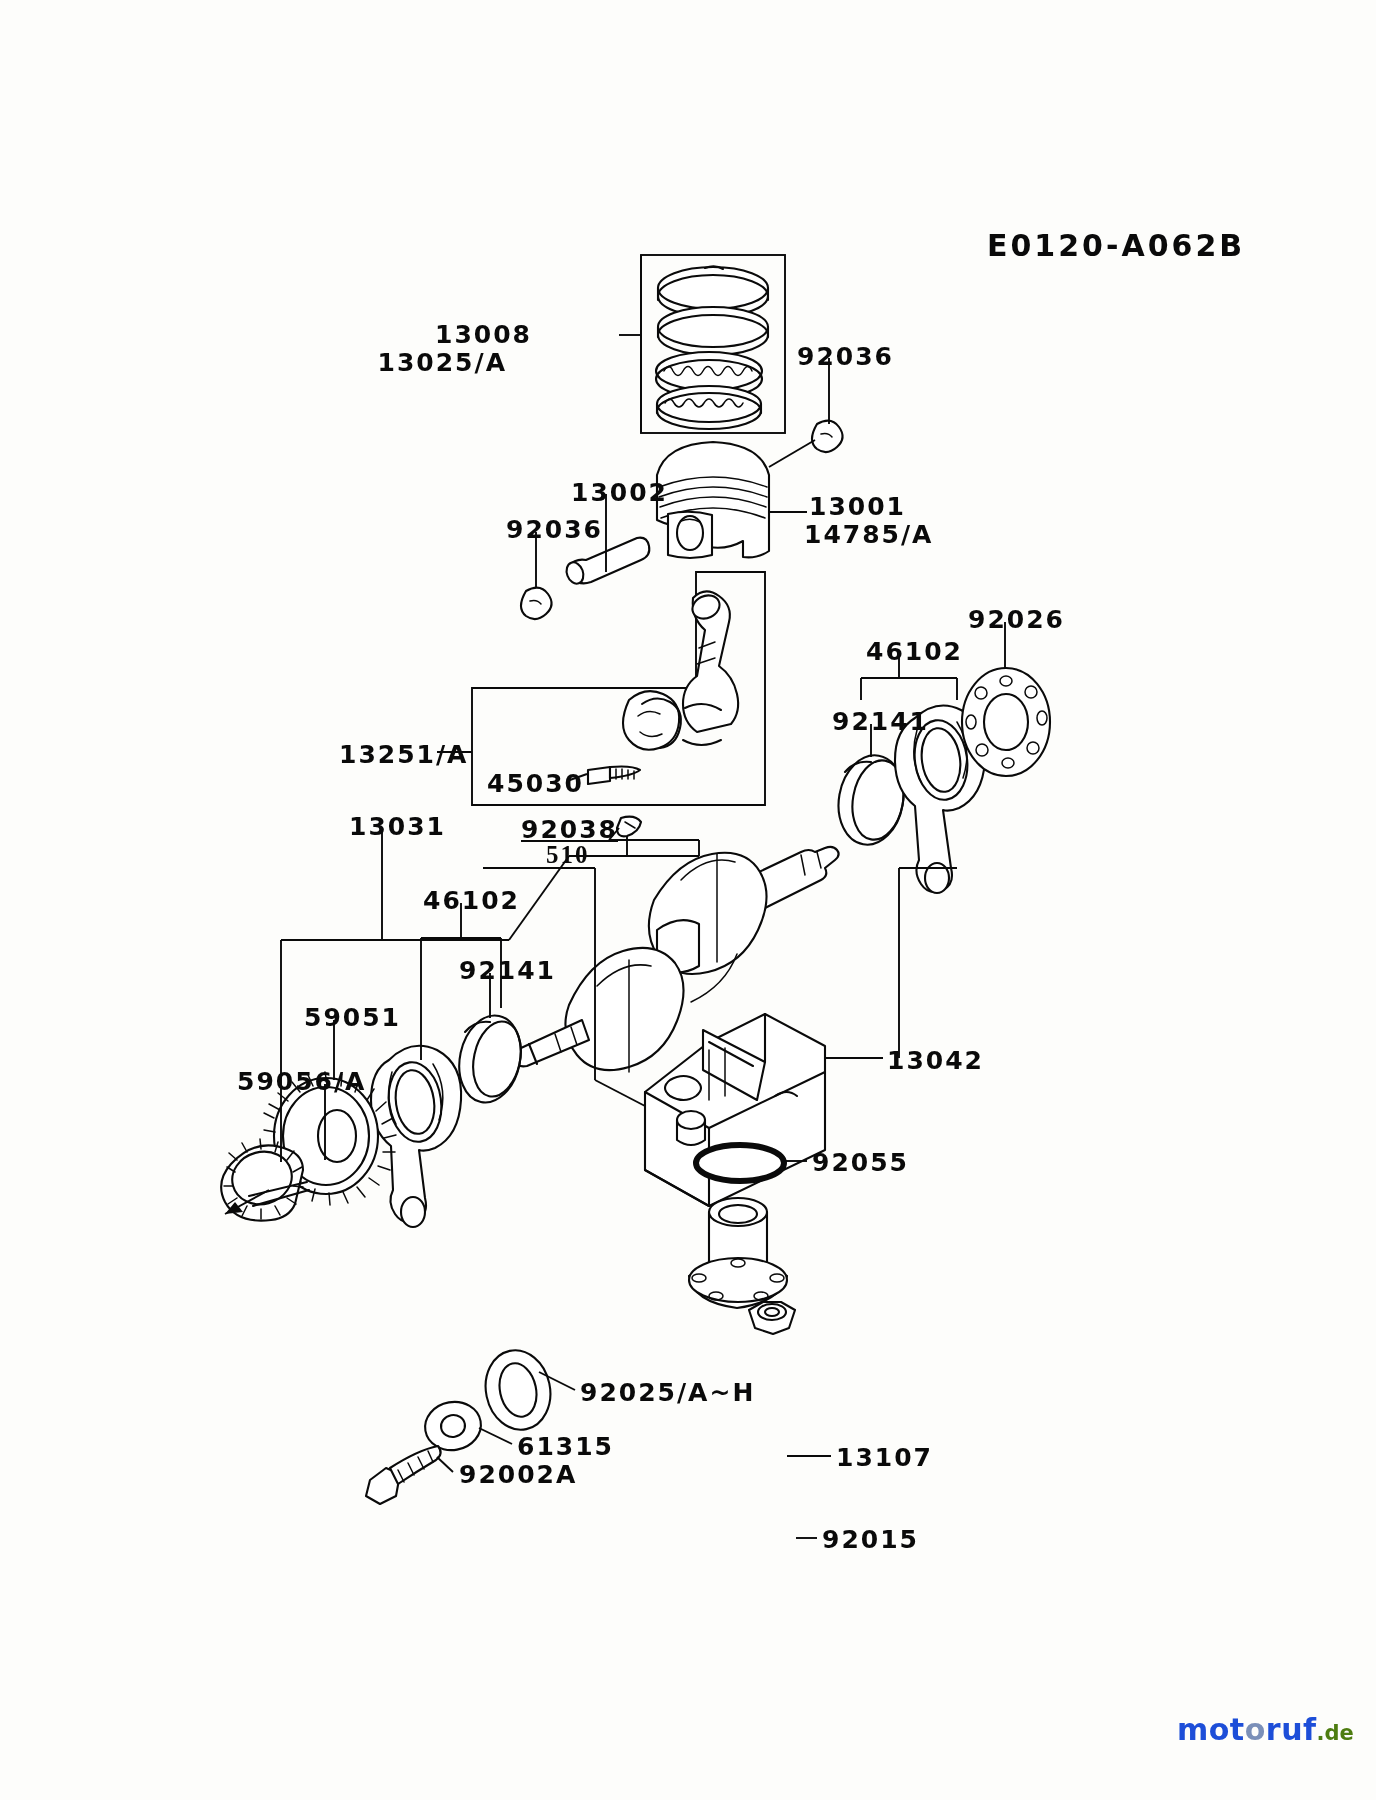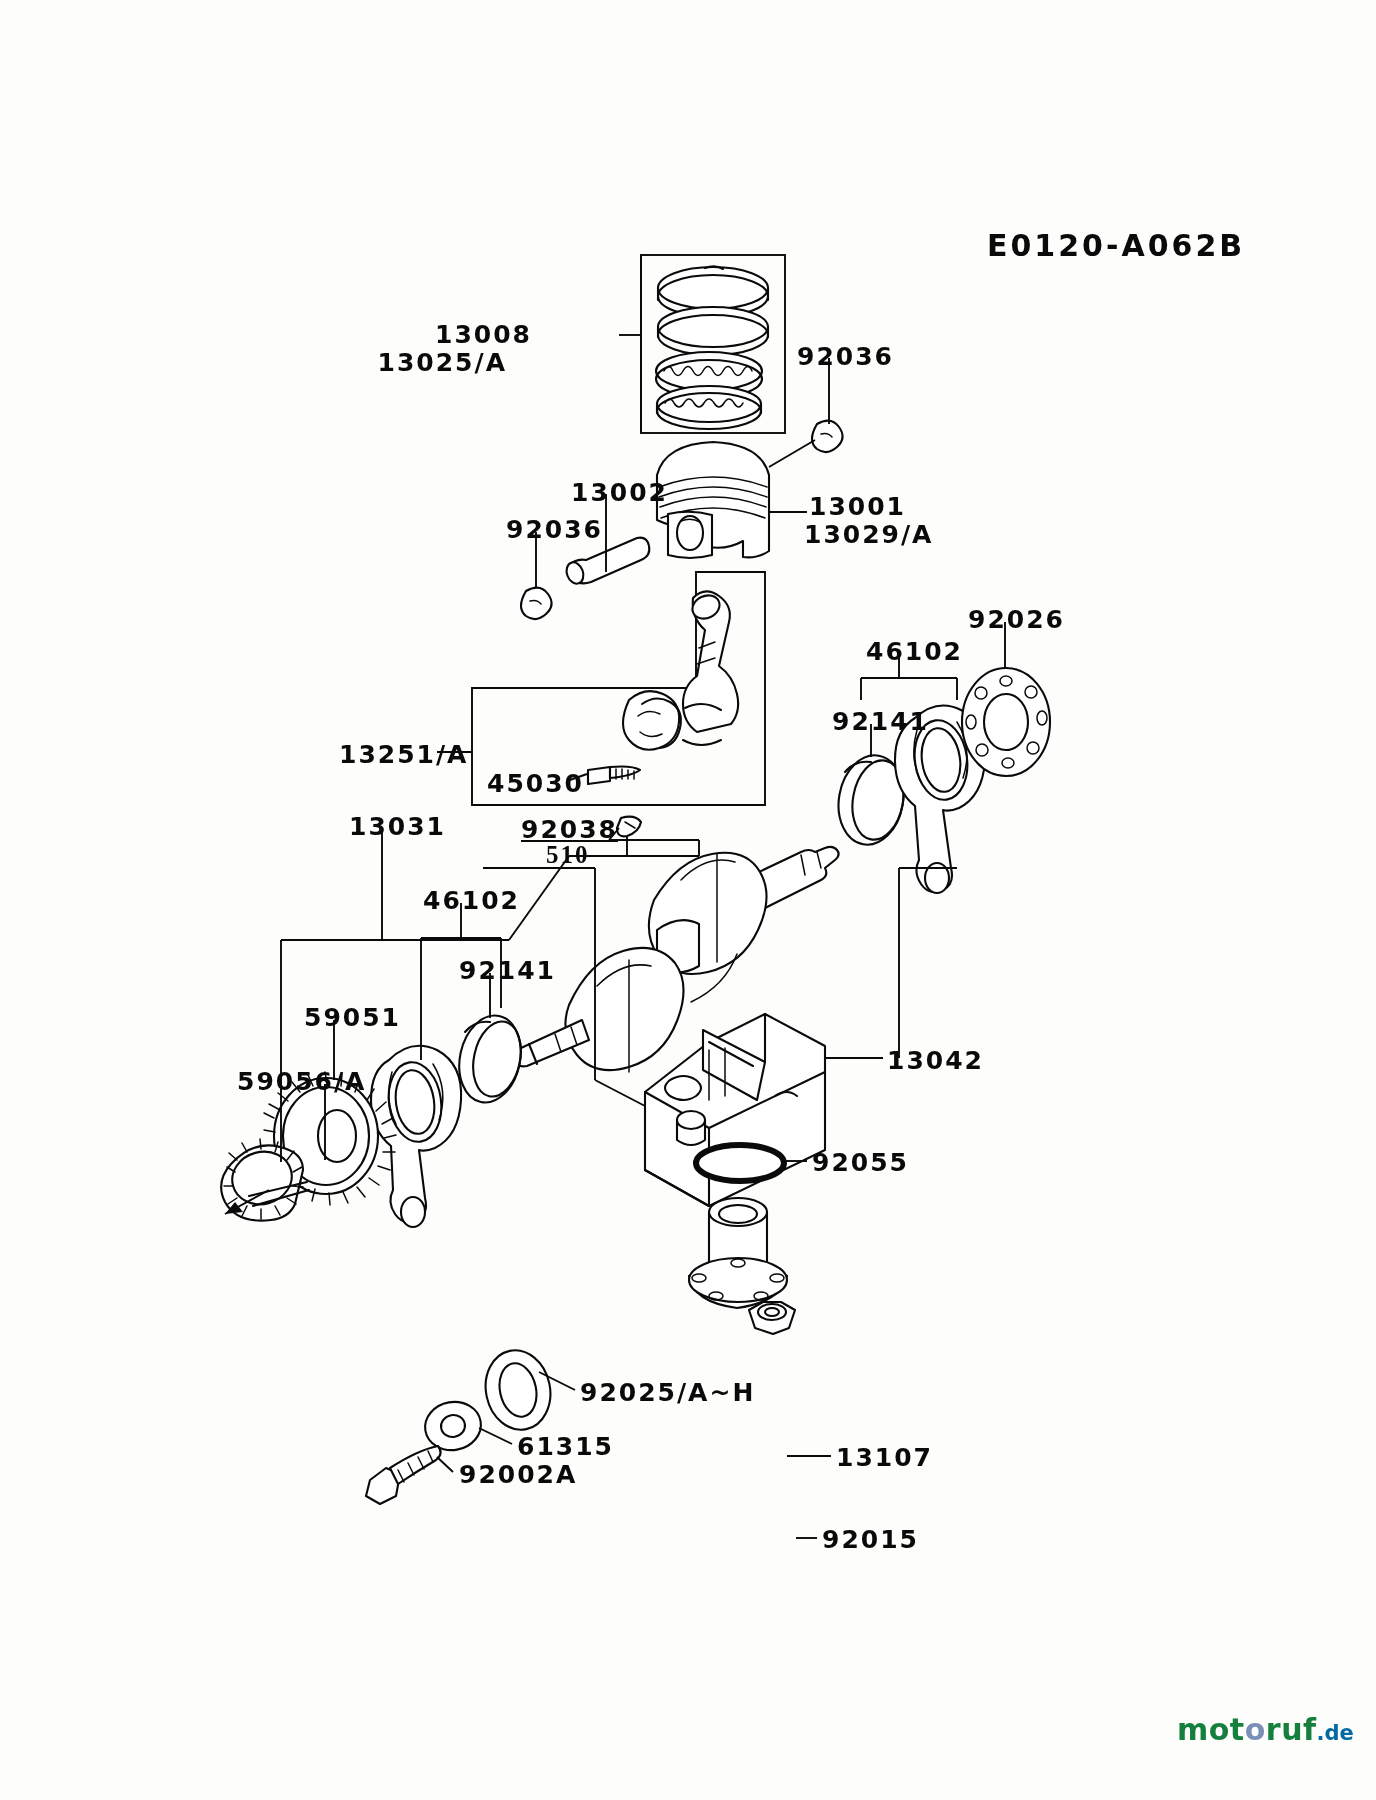--- a/index.html
+++ b/index.html
@@ -21,23 +21,23 @@
   }
   .lbl.r{text-align:right;}
   #title{
     position:absolute;
     left:978px;top:228px;
     font-family:"DejaVu Sans", sans-serif;
     font-size:30px;font-weight:700;letter-spacing:3px;color:#0a0a0a;
     white-space:nowrap;
   }
   #wm{position:absolute;left:1168px;top:1712px;white-space:nowrap;}
-  #wm .m{font-family:"DejaVu Sans", sans-serif;font-size:30px;font-weight:700;color:#15803d;letter-spacing:.5px;}
+  #wm .m{font-family:"DejaVu Sans", sans-serif;font-size:30px;font-weight:700;color:#1d4ed8;letter-spacing:.5px;}
   #wm .o{color:#7a8fb8;}
-  #wm .de{font-family:"DejaVu Sans", sans-serif;font-size:21px;font-weight:700;color:#0369a1;}
+  #wm .de{font-family:"DejaVu Sans", sans-serif;font-size:21px;font-weight:700;color:#4d7c0f;}
 </style>
 </head>
 <body>
 
 <div id="sheet">
 
   <div id="title">E0120-A062B</div>
 
   <svg class="layer" viewBox="0 0 1376 1800" preserveAspectRatio="none">
     <defs>
@@ -347,21 +347,21 @@
 
       <path class="ld" d="M787 1538 L808 1538"></path>
     </g>
   </svg>
 
   <div class="lbl r" style="left:380px;top:320px;width:143px;">13008</div>
   <div class="lbl r" style="left:355px;top:348px;width:143px;">13025/A</div>
   <div class="lbl" style="left:788px;top:342px;">92036</div>
   <div class="lbl" style="left:562px;top:478px;">13002</div>
   <div class="lbl" style="left:800px;top:492px;">13001</div>
-  <div class="lbl" style="left:795px;top:520px;">13029/A</div>
+  <div class="lbl" style="left:795px;top:520px;">14785/A</div>
   <div class="lbl" style="left:497px;top:515px;">92036</div>
   <div class="lbl" style="left:959px;top:605px;">92026</div>
   <div class="lbl" style="left:857px;top:637px;">46102</div>
   <div class="lbl" style="left:823px;top:707px;">92141</div>
   <div class="lbl" style="left:330px;top:740px;">13251/A</div>
   <div class="lbl" style="left:478px;top:769px;">45030</div>
   <div class="lbl" style="left:340px;top:812px;">13031</div>
   <div class="lbl" style="left:512px;top:815px;text-decoration:underline;">92038</div>
   <div class="lbl" style="left:537px;top:840px;font-family:Liberation Serif, serif;">510</div>
   <div class="lbl" style="left:414px;top:886px;">46102</div>

